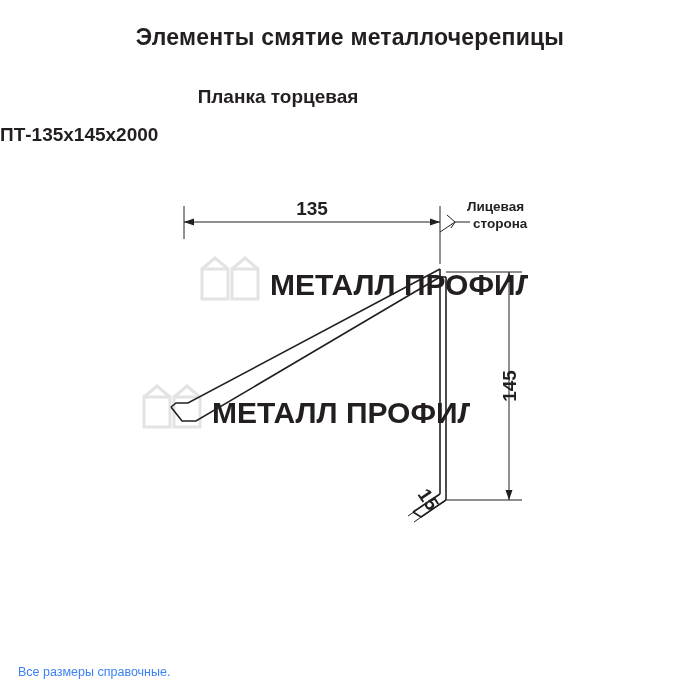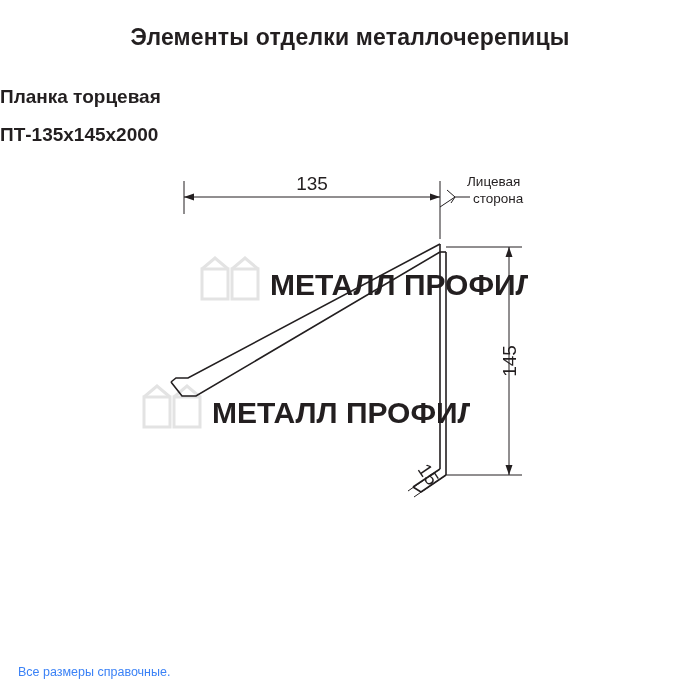--- a/index.html
+++ b/index.html
@@ -27,39 +27,40 @@
     text-align: center;
     font-size: 23px;
     font-weight: bold;
     letter-spacing: 0.2px;
   }
   .subtitle {
     position: absolute;
     top: 86px;
     left: 0;
     width: 556px;
-    text-align: left;
+    text-align: center;
     font-size: 19px;
     font-weight: bold;
   }
   .code {
     position: absolute;
     top: 124px;
     left: 0;
     width: 700px;
     text-align: left;
     font-size: 19px;
     font-weight: bold;
   }
   .drawing {
     position: absolute;
-    top: 139px;
+    top: 164px;
     left: 0;
     width: 700px;
     height: 430px;
+    font-weight: bold;
   }
   .watermark {
     position: absolute;
     pointer-events: none;
     opacity: 1;
   }
   .wm1 { left: 198px; top: 255px; }
   .wm2 { left: 140px; top: 383px; }
   .footer {
     position: absolute;
@@ -74,21 +75,21 @@
   text {
     font-family: "Liberation Sans", sans-serif;
     fill: #231f20;
   }
 </style>
 </head>
 <body>
 
 <div class="page">
 
-  <div class="title">Элементы отделки металлочерепицы</div>
+  <div class="title">Элементы смятие металлочерепицы</div>
   <div class="subtitle">Планка торцевая</div>
   <div class="code">ПТ-135х145х2000</div>
 
   <div class="watermark wm1">
     <svg width="330" height="60" viewBox="0 0 330 60">
       <g fill="none" stroke="#e3e3e3" stroke-width="3">
         <rect x="4" y="14" width="26" height="30"></rect>
         <rect x="34" y="14" width="26" height="30"></rect>
         <path d="M4 14 L17 3 L30 14"></path>
         <path d="M34 14 L47 3 L60 14"></path>

